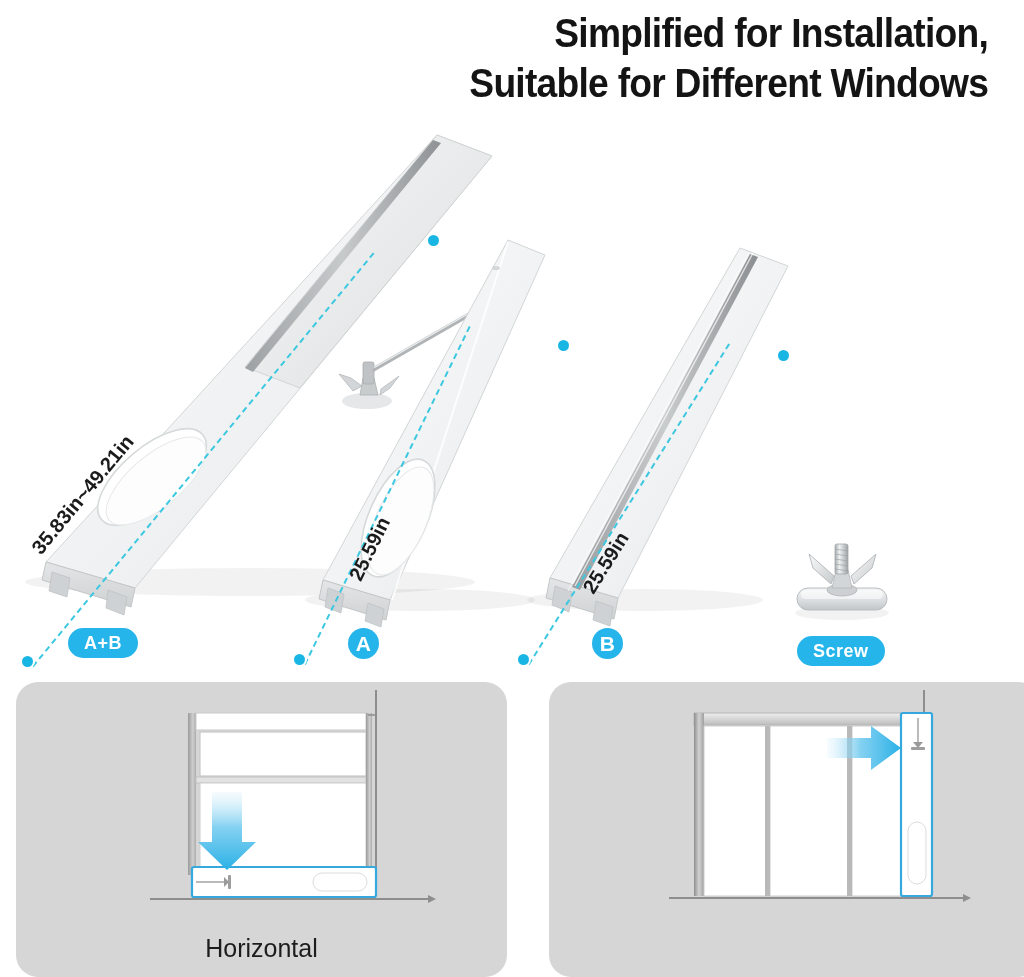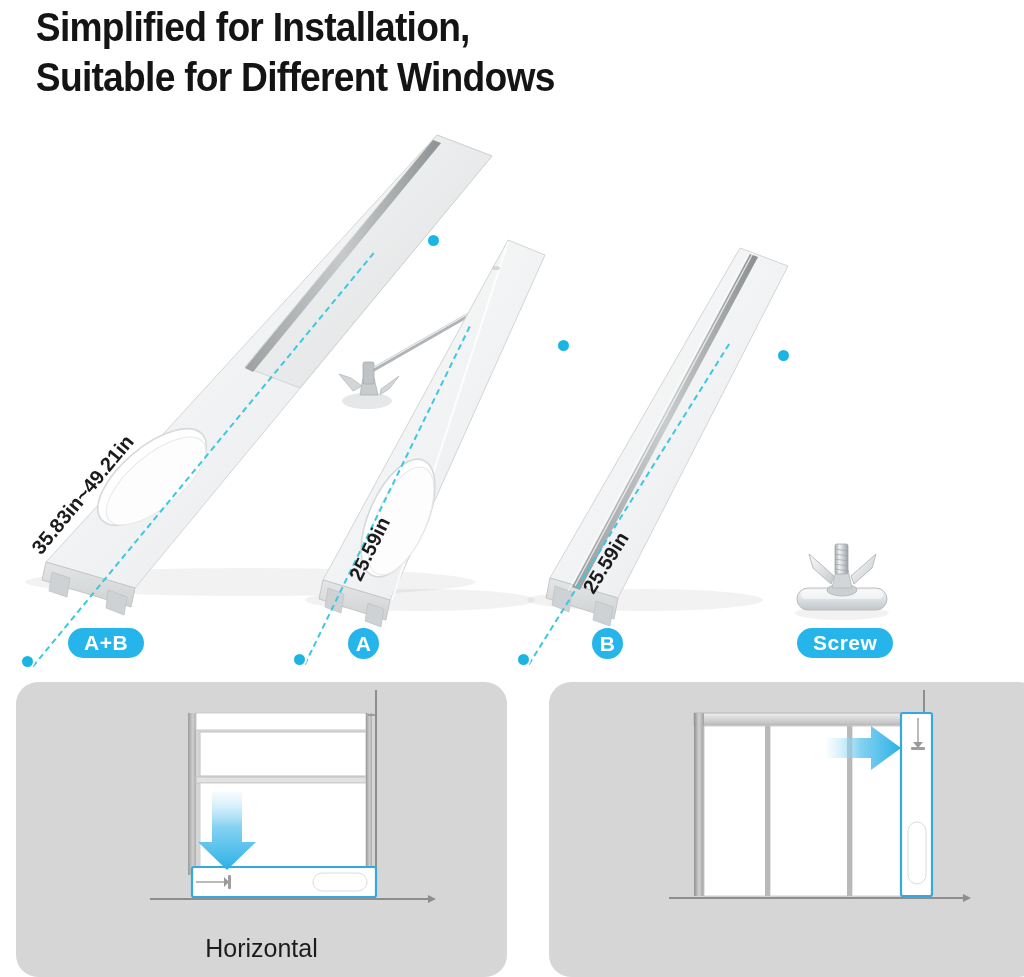--- a/index.html
+++ b/index.html
@@ -12,22 +12,22 @@
     width: 1024px; height: 977px;
     position: relative;
     font-family: "Liberation Sans", "DejaVu Sans", sans-serif;
     overflow: hidden;
   }
 
   
   #title-block {
     position: absolute;
     top: 0; left: 0; width: 1024px;
-    text-align: left;
-    padding-top: 2px;
+    text-align: right;
+    padding-top: 8px;
   }
   #title-block .title-line {
     display: block;
     font-weight: 700;
     font-size: 40px;
     line-height: 50px;
     letter-spacing: -0.8px;
     color: #141414;
     font-family: "Liberation Sans", "DejaVu Sans", sans-serif;
     transform: scaleX(0.93);
@@ -74,21 +74,21 @@
     color: #ffffff;
     font-weight: 700;
     display: flex;
     align-items: center;
     justify-content: center;
     letter-spacing: 0.5px;
   }
   .badge.pill {
     height: 30px;
     border-radius: 16px;
-    font-size: 21px;
+    font-size: 18px;
     padding: 0 16px;
   }
   .badge.circle {
     width: 31px; height: 31px;
     border-radius: 50%;
     font-size: 21px;
   }
 
   
   #scenes {
@@ -303,21 +303,21 @@
         <line x1="60" y1="39" x2="73" y2="41"></line>
       </g>
     </svg>
   </div>
 </div>
 
 <div class="badge-row">
   <div class="badge pill" style="left:68px; top:6px;">A+B</div>
   <div class="badge circle" style="left:348px; top:6px;">A</div>
   <div class="badge circle" style="left:592px; top:6px;">B</div>
-  <div class="badge pill" style="left:797px; top:6px;">Screw</div>
+  <div class="badge pill" style="left:797px; top:14px;">Screw</div>
 </div>
 
 <div id="scenes">
 
   <div id="scene-horizontal" class="scene-card">
     <div class="scene-stage">
       <svg width="491" height="250" viewBox="0 0 491 250">
         <defs>
           <linearGradient id="hArrow" x1="0" y1="0" x2="0" y2="1">
             <stop offset="0%" stop-color="#bfe7f8" stop-opacity="0.15"></stop>

